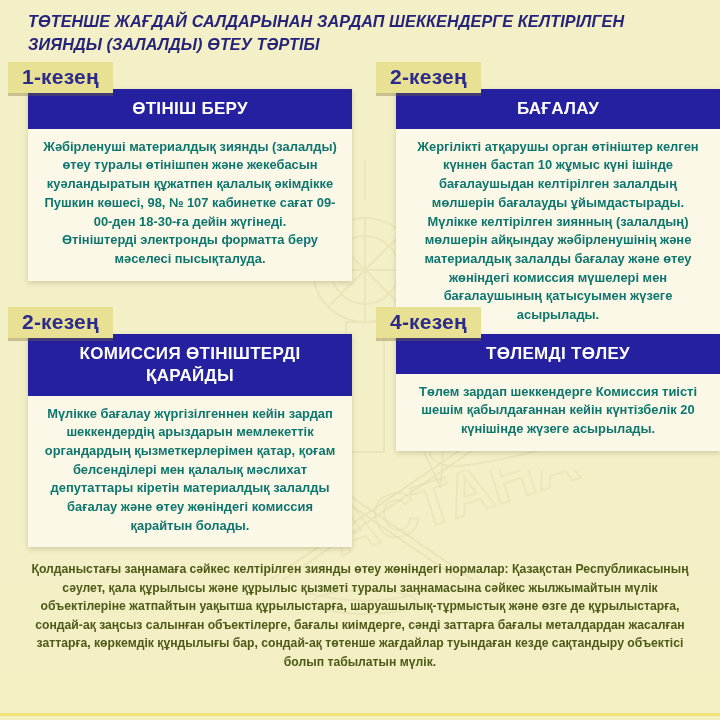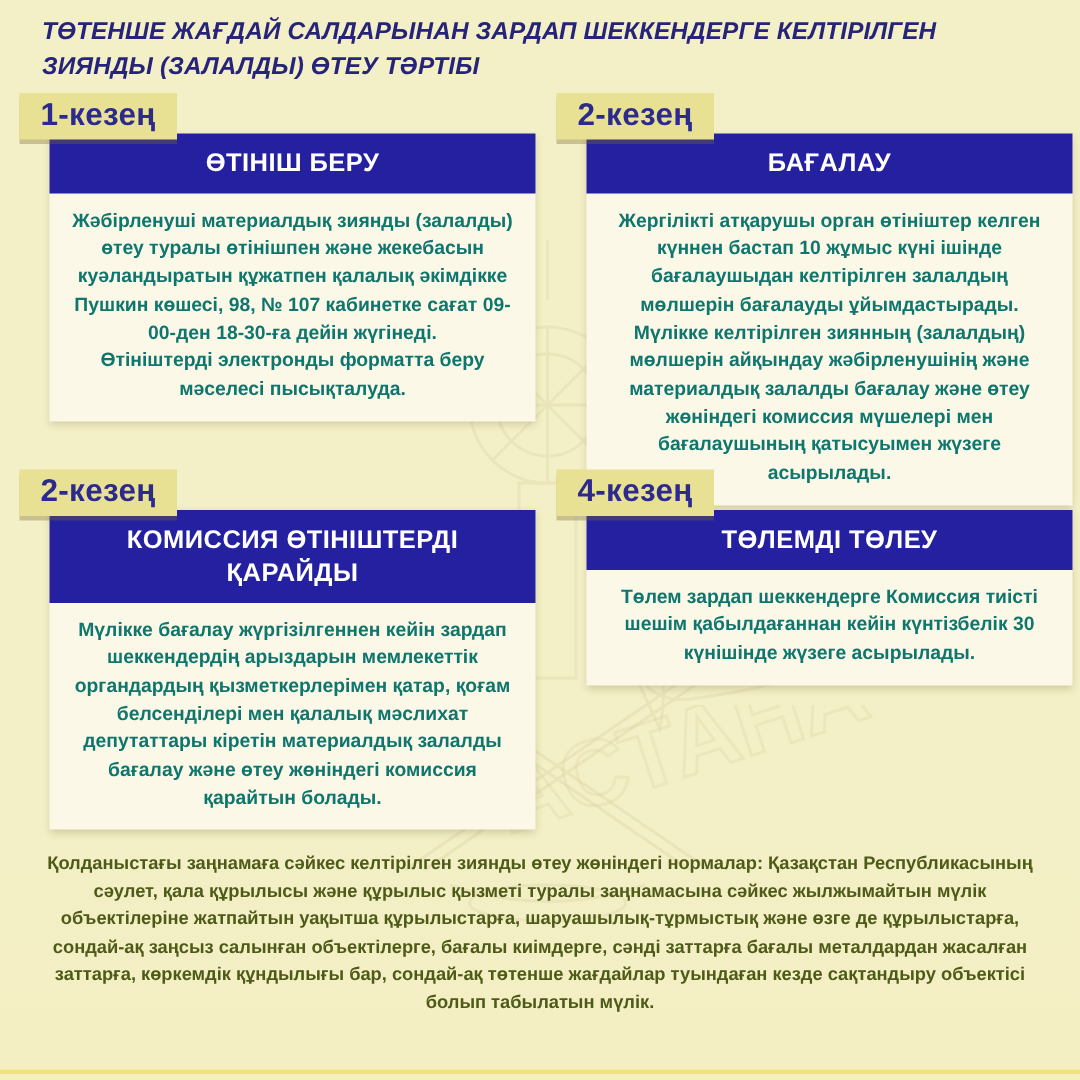--- a/index.html
+++ b/index.html
@@ -64,21 +64,20 @@
   .stages {
     position: relative;
     z-index: 2;
     margin-top: 6px;
     display: grid;
     grid-template-columns: 352px 352px;
     column-gap: 16px;
     row-gap: 0px;
     padding: 0 0 0 0;
     justify-content: center;
-    gap: 6px;
   }
 
   .stage {
     position: relative;
   }
   .stage-a { height: 245px; }
   .stage-b { height: 245px; }
 
   .stage-badge {
     position: relative;
@@ -231,21 +230,21 @@
       <div class="card">
         <div class="card-header">КОМИССИЯ ӨТІНІШТЕРДІ ҚАРАЙДЫ</div>
         <div class="card-body">Мүлікке бағалау жүргізілгеннен кейін зардап шеккендердің арыздарын мемлекеттік органдардың қызметкерлерімен қатар, қоғам белсенділері мен қалалық мәслихат депутаттары кіретін материалдық залалды бағалау және өтеу жөніндегі комиссия қарайтын болады.</div>
       </div>
     </div>
 
     <div class="stage stage-b">
       <div class="stage-badge">4-кезең</div>
       <div class="card">
         <div class="card-header">ТӨЛЕМДІ ТӨЛЕУ</div>
-        <div class="card-body">Төлем зардап шеккендерге Комиссия тиісті шешім қабылдағаннан кейін күнтізбелік 30 күнішінде жүзеге асырылады.</div>
+        <div class="card-body">Төлем зардап шеккендерге Комиссия тиісті шешім қабылдағаннан кейін күнтізбелік 20 күнішінде жүзеге асырылады.</div>
       </div>
     </div>
 
   </div>
 
   <p class="footer-note">Қолданыстағы заңнамаға сәйкес келтірілген зиянды өтеу жөніндегі нормалар: Қазақстан Республикасының сәулет, қала құрылысы және құрылыс қызметі туралы заңнамасына сәйкес жылжымайтын мүлік объектілеріне жатпайтын уақытша құрылыстарға, шаруашылық-тұрмыстық және өзге де құрылыстарға, сондай-ақ заңсыз салынған объектілерге, бағалы киімдерге, сәнді заттарға бағалы металдардан жасалған заттарға, көркемдік құндылығы бар, сондай-ақ төтенше жағдайлар туындаған кезде сақтандыру объектісі болып табылатын мүлік.</p>
 
   <div class="bottom-rule"></div>
   <div class="bottom-rule2"></div>
 

